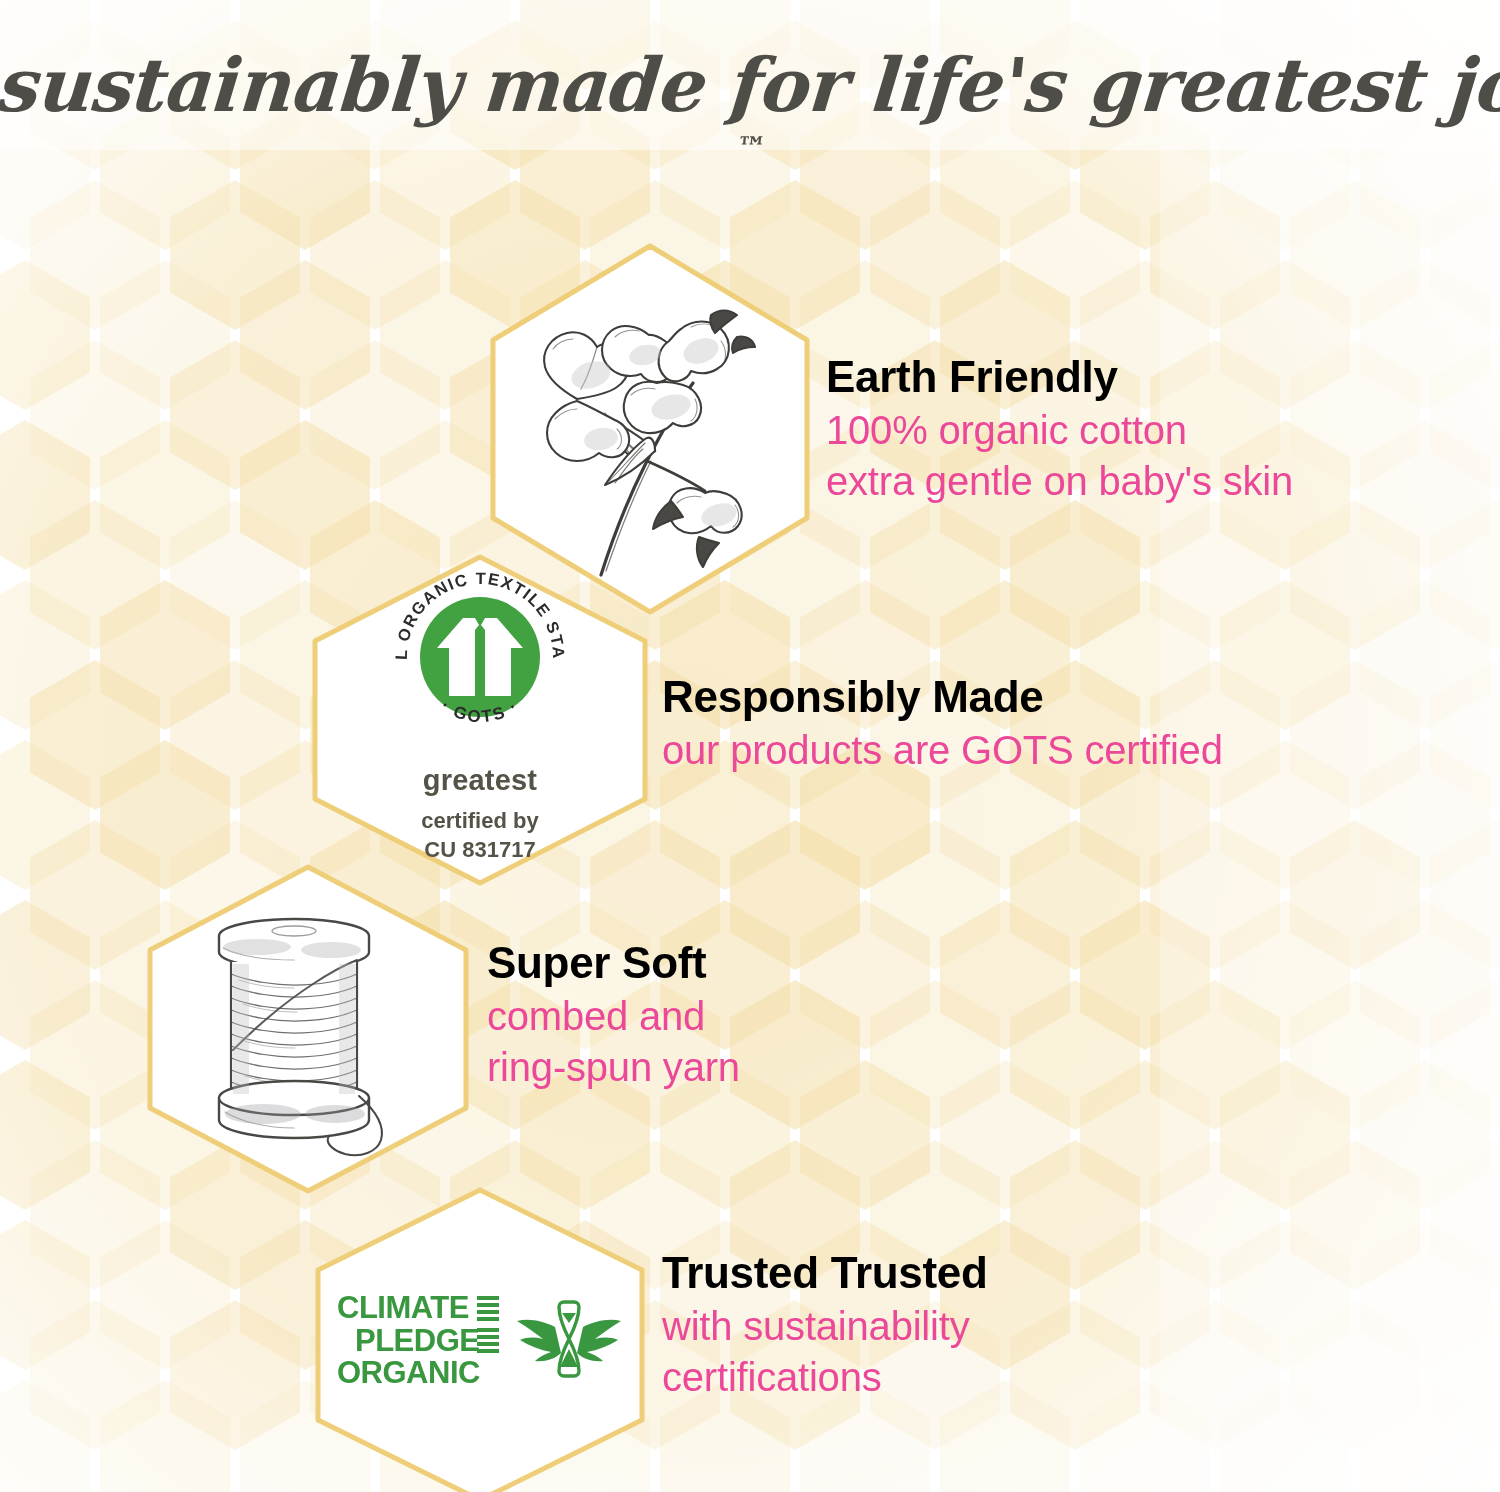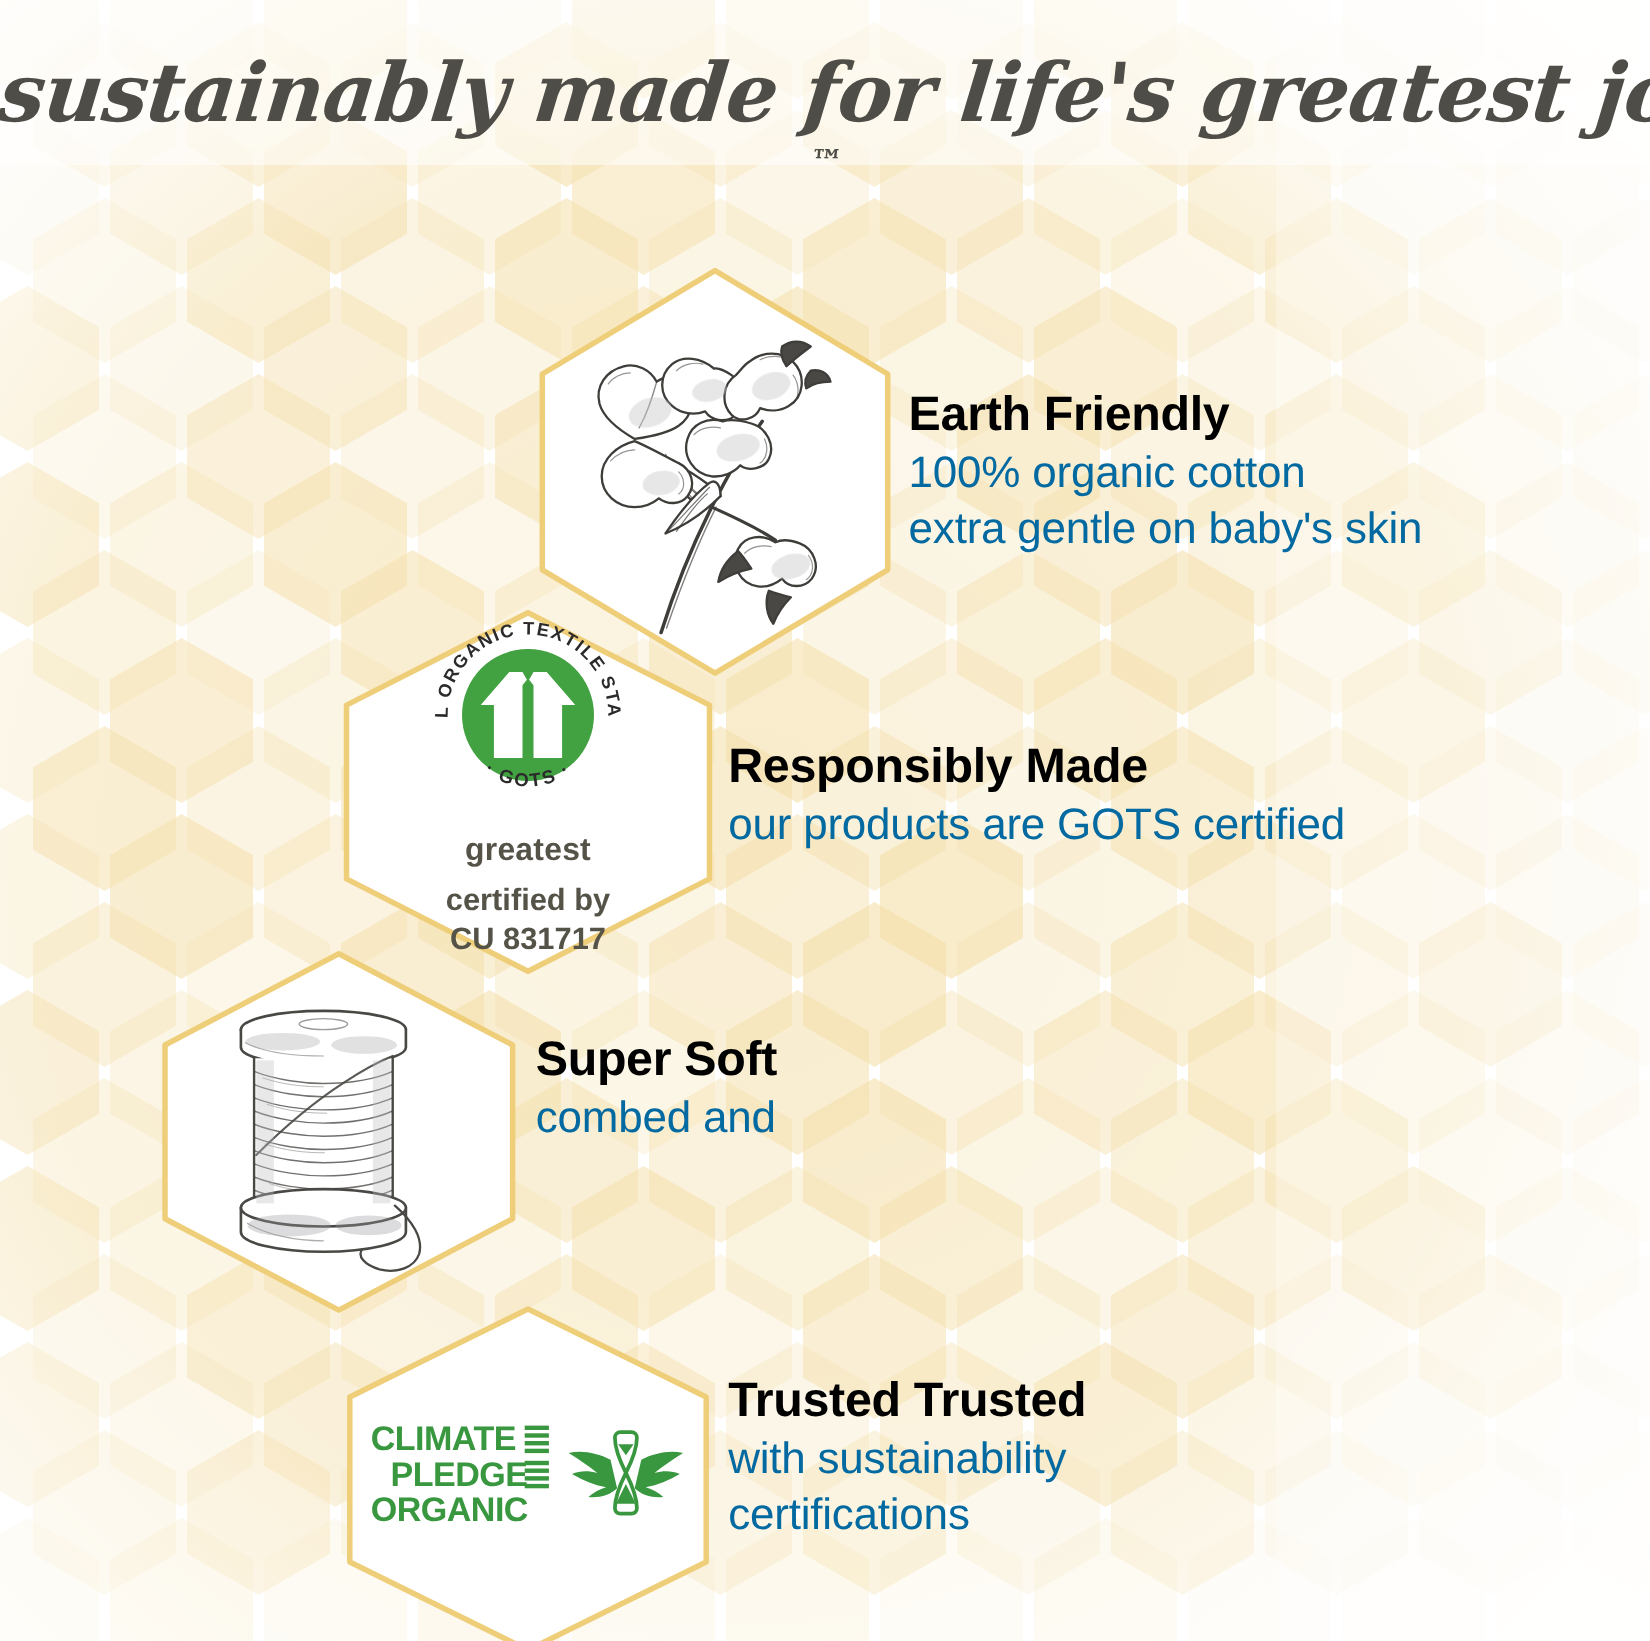--- a/index.html
+++ b/index.html
@@ -94,21 +94,21 @@
     color: #000000;
     letter-spacing: -0.3px;
     line-height: 1.12;
     margin: 0 0 4px 0;
     white-space: nowrap;
   }
   .feature-line {
     font-family: "Liberation Sans", sans-serif;
     font-weight: 400;
     font-size: 40px;
-    color: #0369a1;
+    color: #ec4899;
     letter-spacing: -0.2px;
     line-height: 1.28;
     white-space: nowrap;
   }
 
   
   .gots-wrap {
     display: flex;
     flex-direction: column;
     align-items: center;
@@ -124,21 +124,21 @@
     font-family: "Liberation Sans", sans-serif;
     font-weight: 700;
     font-size: 29px;
     color: #555248;
     margin-top: 14px;
     letter-spacing: 0.2px;
   }
   .gots-certby {
     font-family: "Liberation Sans", sans-serif;
     font-weight: 700;
-    font-size: 28px;
+    font-size: 22px;
     color: #555248;
     margin-top: 10px;
     line-height: 1.28;
     text-align: center;
   }
 
   
   .cpf-wrap {
     display: flex;
     flex-direction: row;
@@ -1013,20 +1013,21 @@
           <ellipse cx="84" cy="214" rx="38" ry="10" fill="#9C9C9F"></ellipse>
           <ellipse cx="156" cy="214" rx="30" ry="9" fill="#9C9C9F"></ellipse>
         </g>
       </svg>
     </div>
   </div>
 
   <div class="feature-text" style="left:487px; top:938px;">
     <div class="feature-title">Super Soft</div>
     <div class="feature-line">combed and</div>
+    <div class="feature-line">ring-spun yarn</div>
   </div>
 
   <div class="hex-card" style="left:313px; top:1185px; width:334px; height:320px;">
     <svg class="hex-shape" viewBox="0 0 334 320">
       <polygon points="167,5 329,85 329,235 167,315 5,235 5,85" fill="#ffffff" stroke="#EFCE79" stroke-width="5" stroke-linejoin="round"></polygon>
     </svg>
     <div class="hex-inner">
       <div class="cpf-wrap" style="transform:translateY(-4px);">
         <div class="cpf-words">
           <div class="cpf-line cpf-row-climate">

